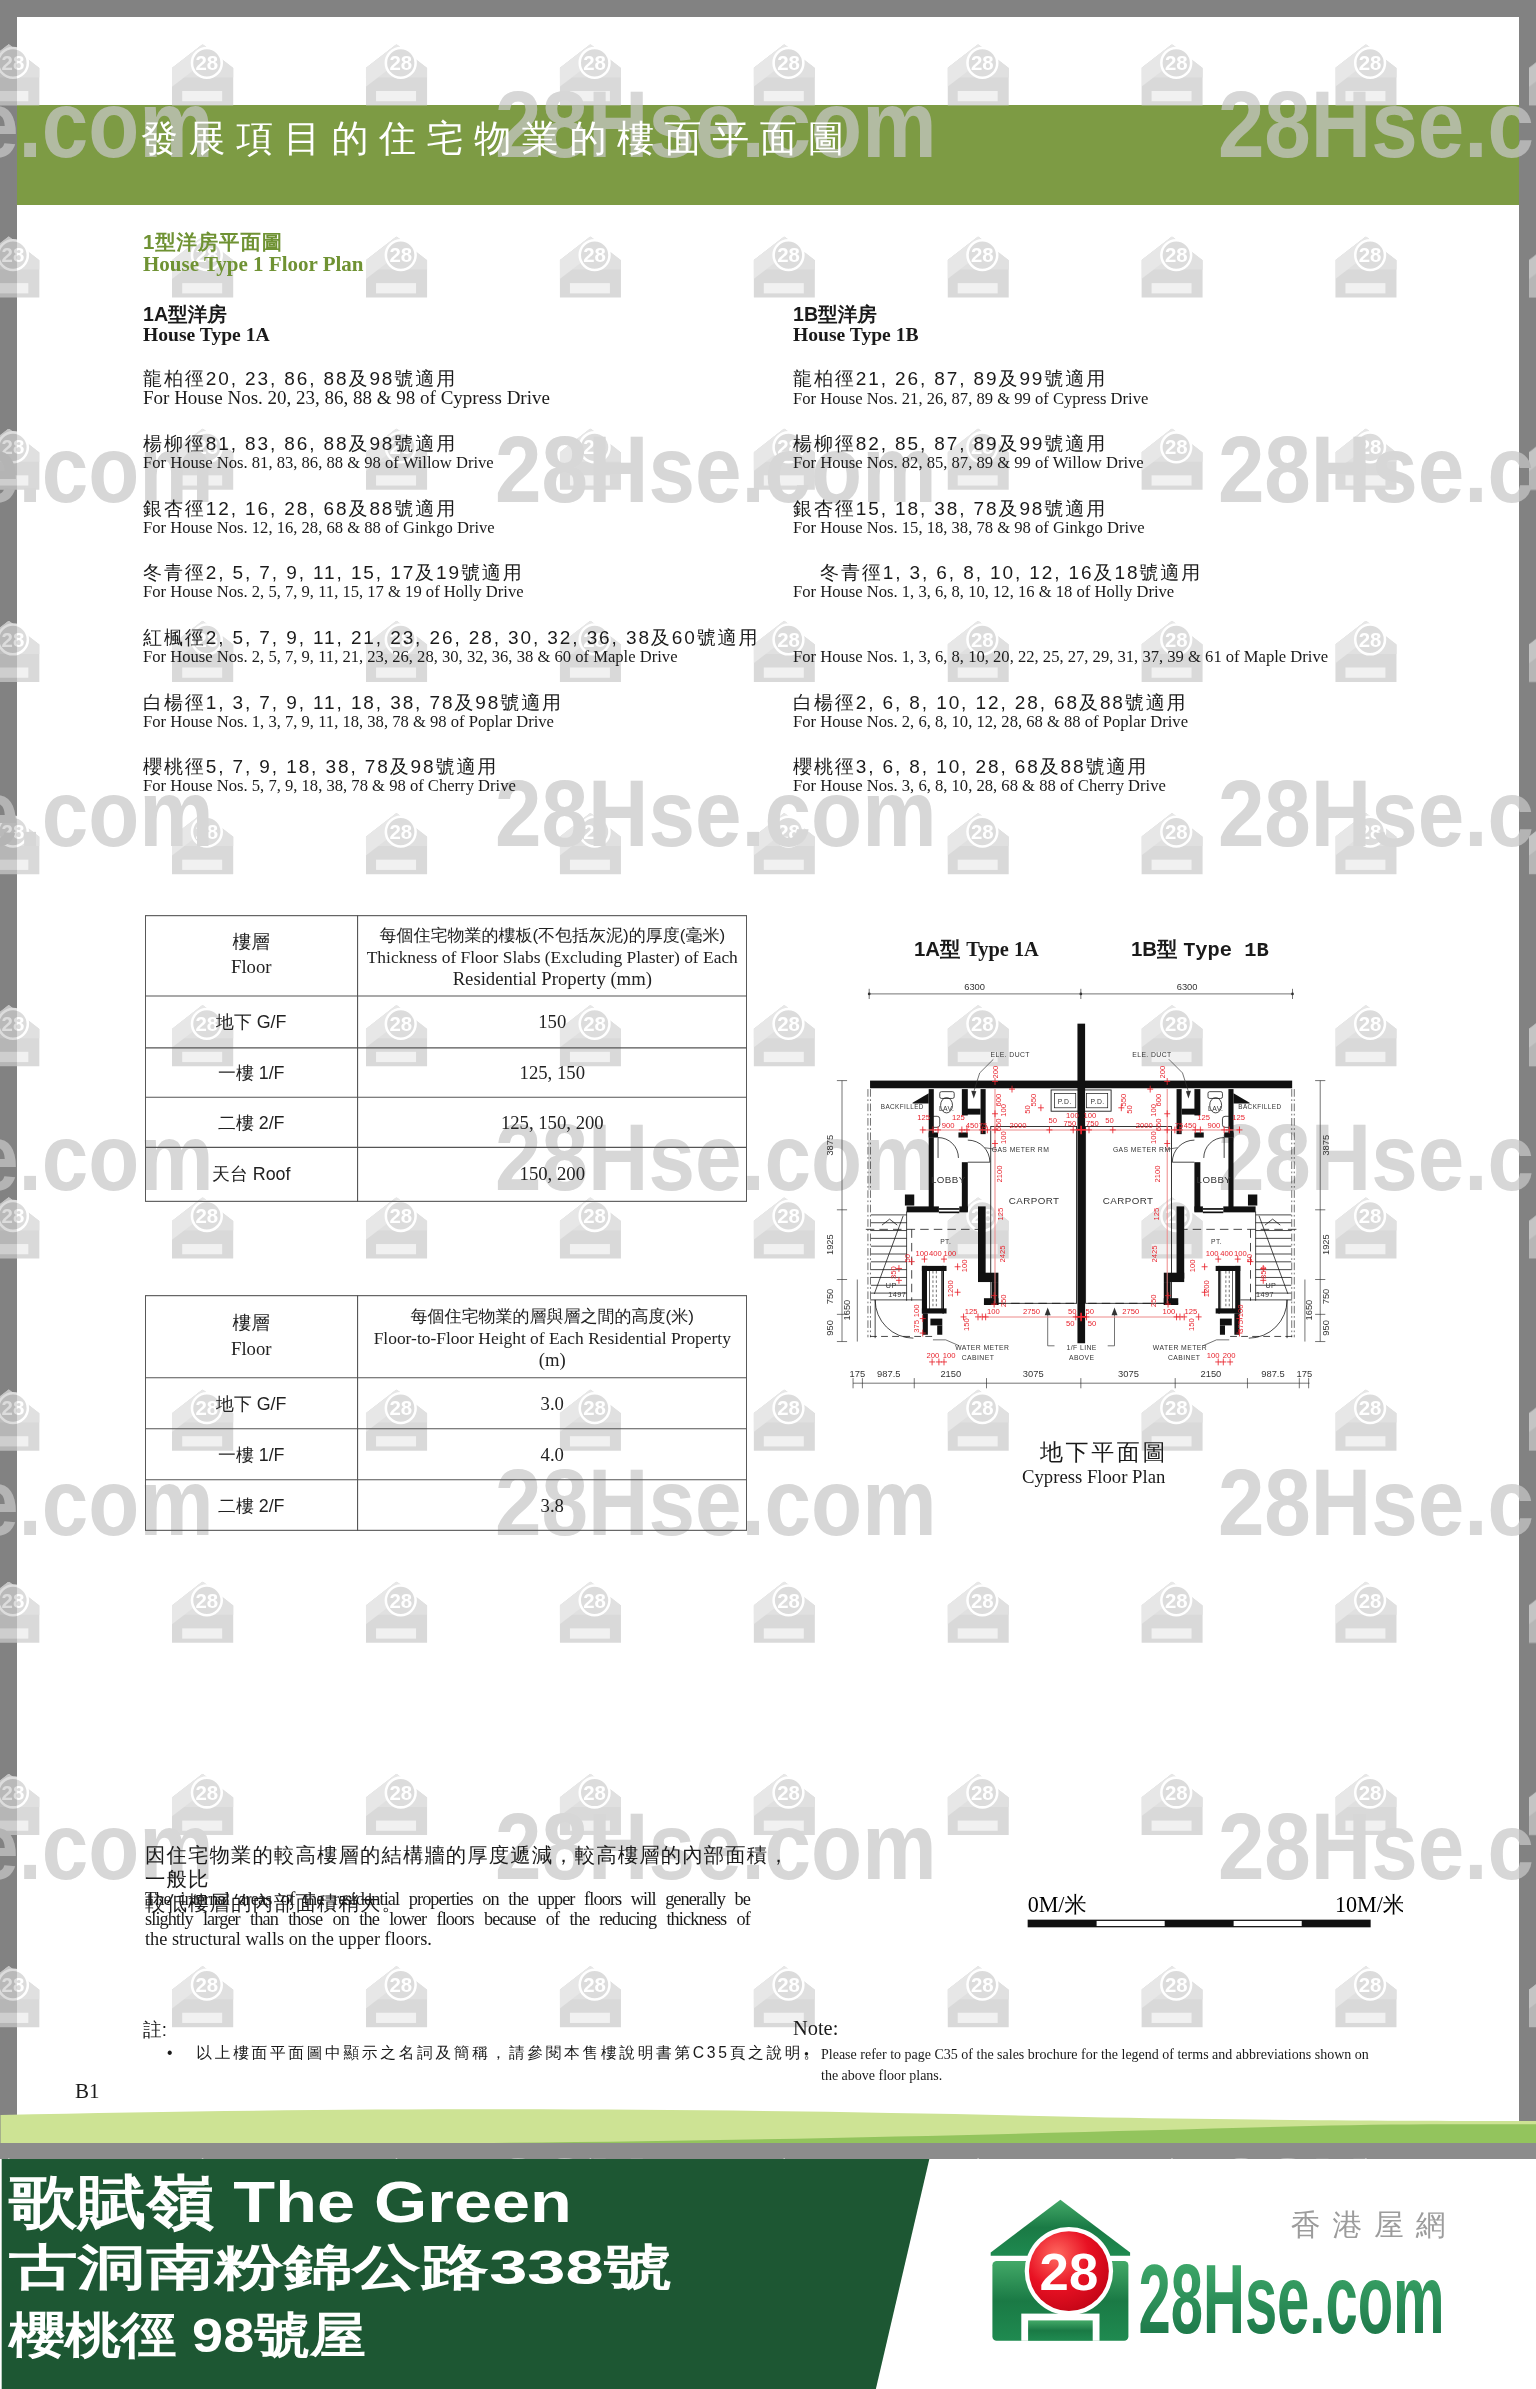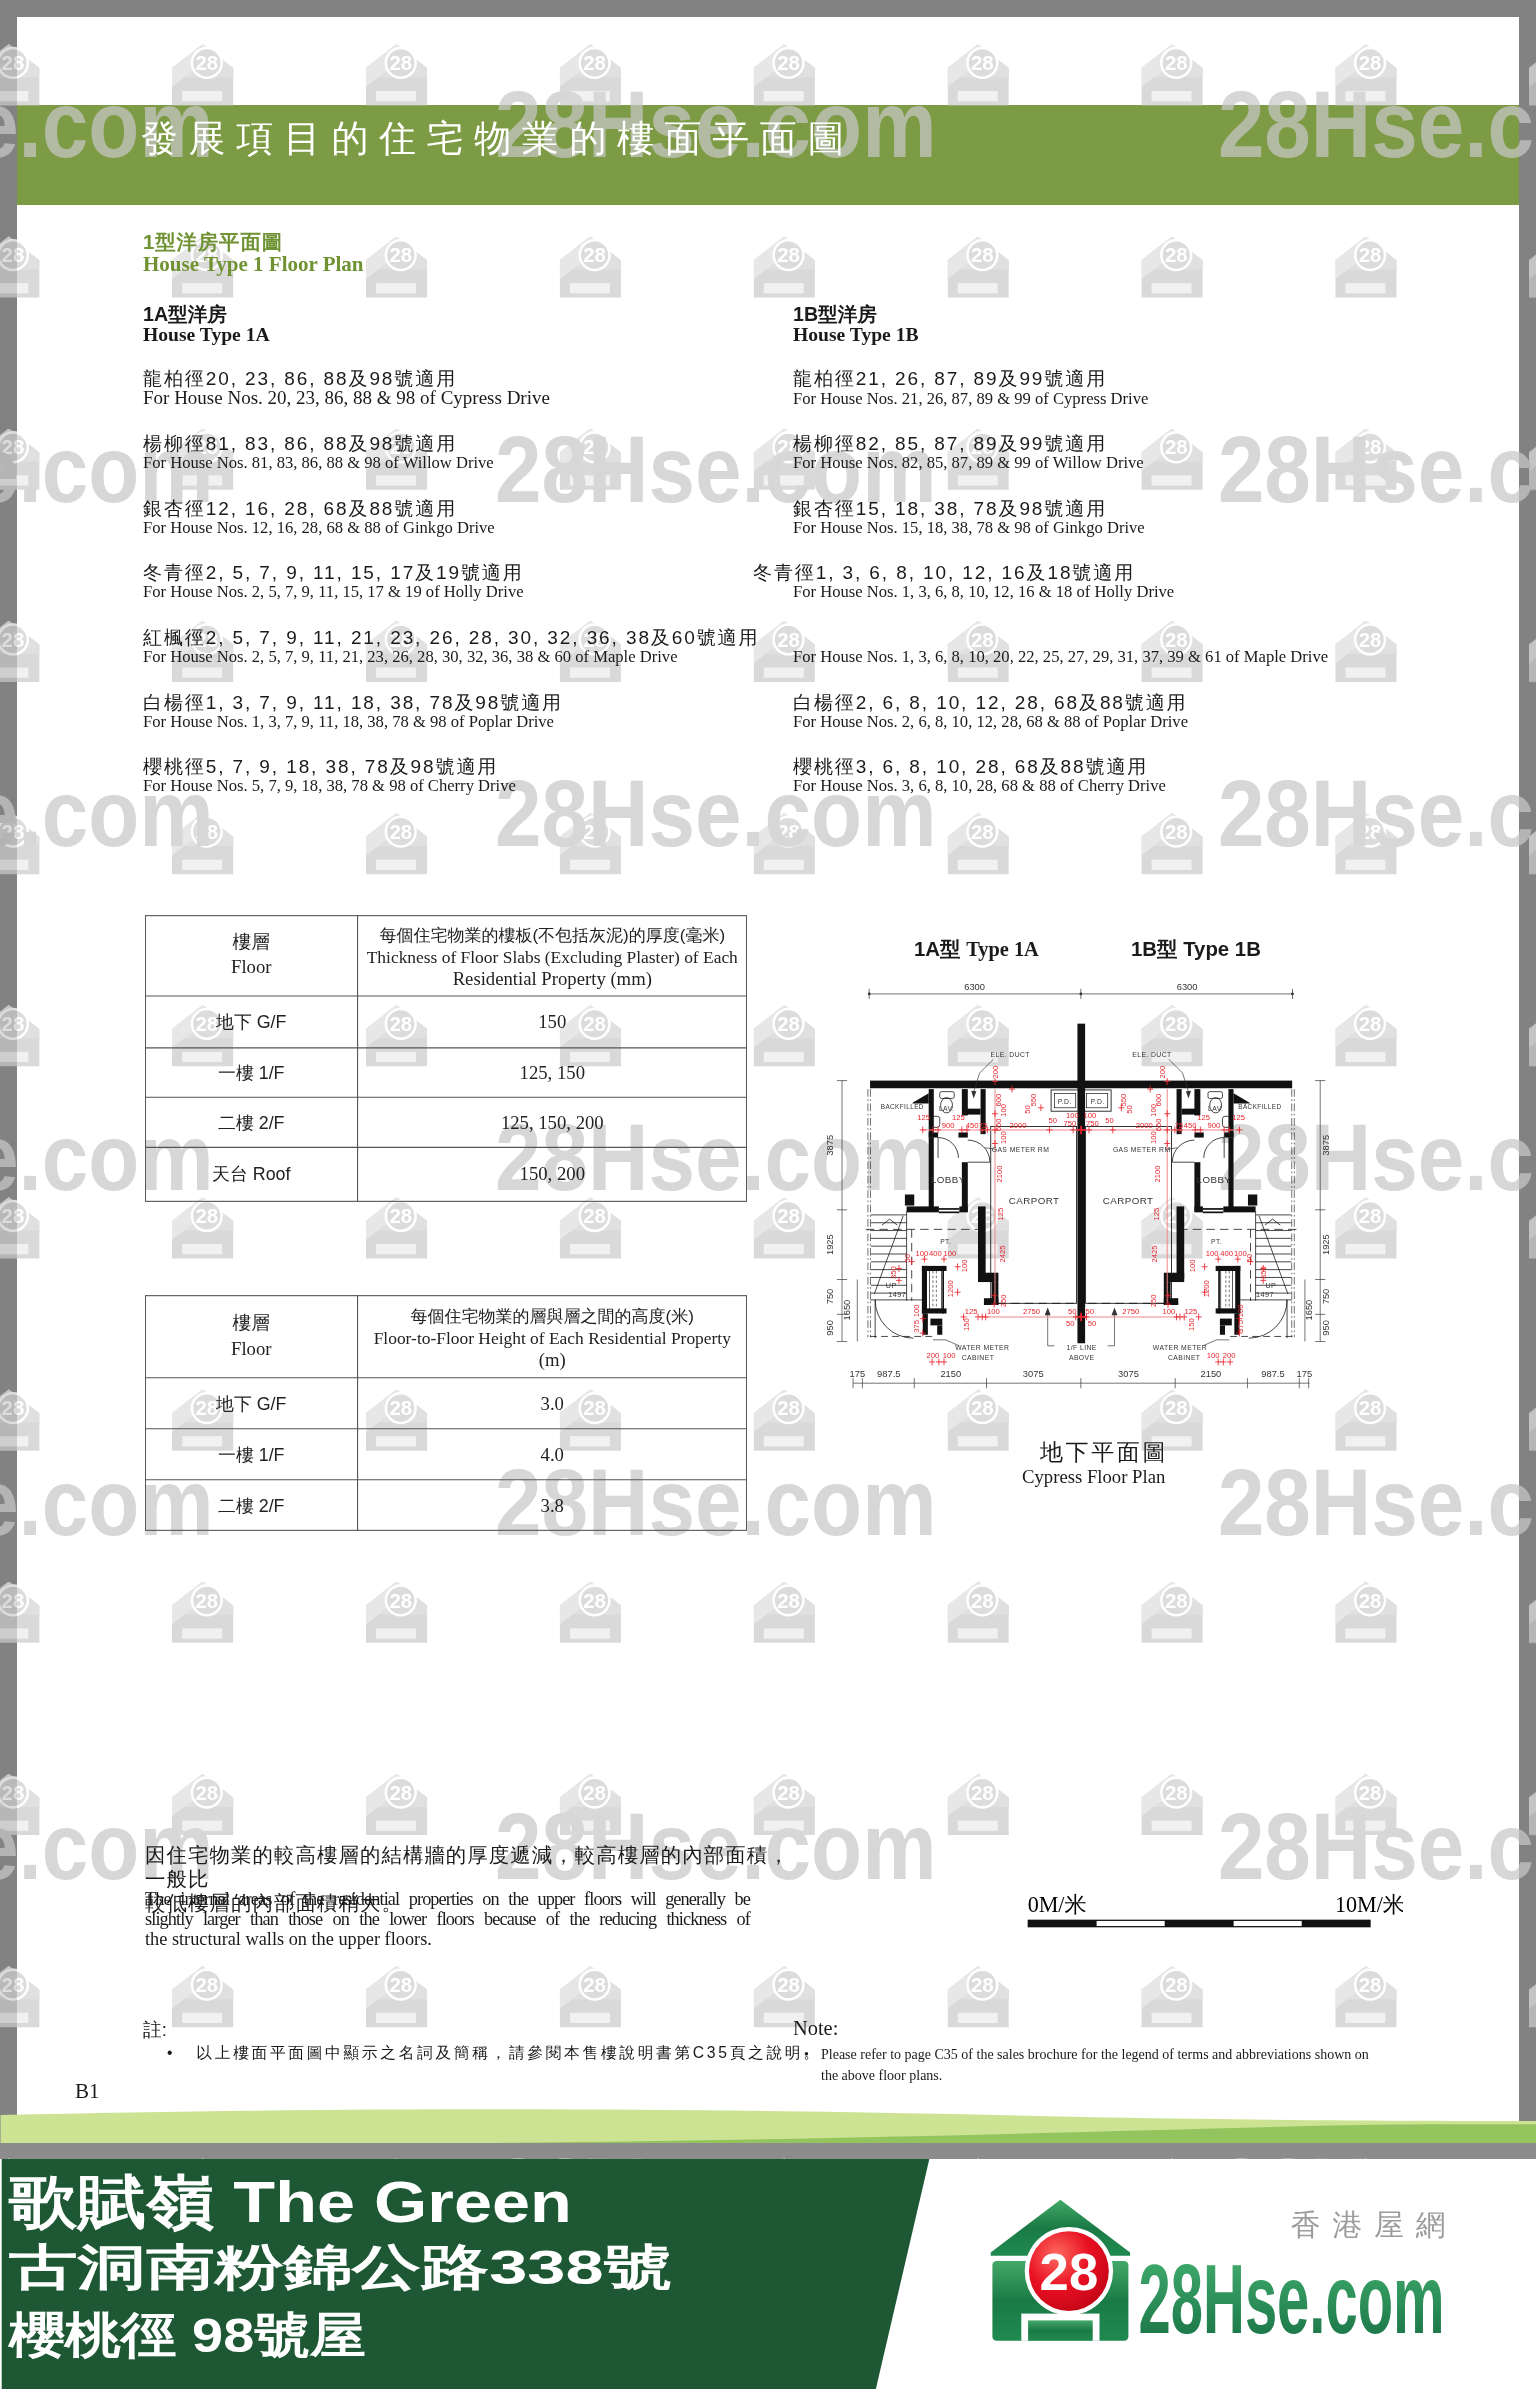--- a/index.html
+++ b/index.html
@@ -203,21 +203,21 @@
 
 <div class="a cjk" style="left:793px;top:366px;font-size:19px;letter-spacing:1.9px">龍柏徑21, 26, 87, 89及99號適用</div>
 <div class="a eng" style="left:793px;top:389px;font-size:16.6px">For House Nos. 21, 26, 87, 89 &amp; 99 of Cypress Drive</div>
 
 <div class="a cjk" style="left:793px;top:431px;font-size:19px;letter-spacing:1.9px">楊柳徑82, 85, 87, 89及99號適用</div>
 <div class="a eng" style="left:793px;top:453px;font-size:16.6px">For House Nos. 82, 85, 87, 89 &amp; 99 of Willow Drive</div>
 
 <div class="a cjk" style="left:793px;top:496px;font-size:19px;letter-spacing:1.9px">銀杏徑15, 18, 38, 78及98號適用</div>
 <div class="a eng" style="left:793px;top:518px;font-size:16.6px">For House Nos. 15, 18, 38, 78 &amp; 98 of Ginkgo Drive</div>
 
-<div class="a cjk" style="left:753px;top:560px;font-size:19px;letter-spacing:1.9px">冬青徑1, 3, 6, 8, 10, 12, 16及18號適用</div>
+<div class="a cjk" style="left:820px;top:560px;font-size:19px;letter-spacing:1.9px">冬青徑1, 3, 6, 8, 10, 12, 16及18號適用</div>
 <div class="a eng" style="left:793px;top:582px;font-size:16.6px">For House Nos. 1, 3, 6, 8, 10, 12, 16 &amp; 18 of Holly Drive</div>
 
 <div class="a eng" style="left:793px;top:647px;font-size:16.6px">For House Nos. 1, 3, 6, 8, 10, 20, 22, 25, 27, 29, 31, 37, 39 &amp; 61 of Maple Drive</div>
 
 <div class="a cjk" style="left:793px;top:690px;font-size:19px;letter-spacing:1.9px">白楊徑2, 6, 8, 10, 12, 28, 68及88號適用</div>
 <div class="a eng" style="left:793px;top:712px;font-size:16.6px">For House Nos. 2, 6, 8, 10, 12, 28, 68 &amp; 88 of Poplar Drive</div>
 
 <div class="a cjk" style="left:793px;top:754px;font-size:19px;letter-spacing:1.9px">櫻桃徑3, 6, 8, 10, 28, 68及88號適用</div>
 <div class="a eng" style="left:793px;top:776px;font-size:16.6px">For House Nos. 3, 6, 8, 10, 28, 68 &amp; 88 of Cherry Drive</div>
 
@@ -256,21 +256,21 @@
 <text x="479" y="83" font-family="Liberation Serif,serif" font-size="22" fill="#222" text-anchor="middle">(m)</text>
 <text x="125" y="135" font-family="Liberation Sans,serif" font-size="21" fill="#222" text-anchor="middle">地下 G/F</text>
 <text x="479" y="135" font-family="Liberation Serif,serif" font-size="22" fill="#222" text-anchor="middle">3.0</text>
 <text x="125" y="195" font-family="Liberation Sans,serif" font-size="21" fill="#222" text-anchor="middle">一樓 1/F</text>
 <text x="479" y="195" font-family="Liberation Serif,serif" font-size="22" fill="#222" text-anchor="middle">4.0</text>
 <text x="125" y="255" font-family="Liberation Sans,serif" font-size="21" fill="#222" text-anchor="middle">二樓 2/F</text>
 <text x="479" y="255" font-family="Liberation Serif,serif" font-size="22" fill="#222" text-anchor="middle">3.8</text>
 </svg>
 
 <div class="a cjk" style="left:914px;top:935px;font-size:20.4px;font-weight:bold">1A型 <span class="eng" style="font-family:'Liberation Serif',serif">Type 1A</span></div>
-<div class="a cjk" style="left:1131px;top:935px;font-size:20.4px;font-weight:bold">1B型 <span class="eng" style="font-family:Liberation Sans, sans-serif">Type 1B</span></div>
+<div class="a cjk" style="left:1131px;top:935px;font-size:20.4px;font-weight:bold">1B型 <span class="eng" style="font-family:Liberation Mono, monospace">Type 1B</span></div>
 
 <svg class="a" style="left:808px;top:931px" width="595" height="561" viewBox="950 1095 700 660">
 <defs>
         <g id="half">
           <rect x="1023" y="1271" width="249" height="9" fill="#111111"></rect>
 <line x1="1020.5" y1="1281" x2="1020.5" y2="1573" stroke="#111111" stroke-width="0.7" stroke-dasharray="9 3 2 3"></line>
 <line x1="1023.5" y1="1281" x2="1023.5" y2="1573" stroke="#111111" stroke-width="0.7" stroke-dasharray="9 3 2 3"></line>
 <path d="M1073,1297 L1092,1286 L1092,1298 L1073,1298 Z" fill="#111111"></path>
 <rect x="1092" y="1281" width="6" height="57" fill="#111111"></rect>
 <rect x="1131" y="1281" width="7" height="31" fill="#111111"></rect>

